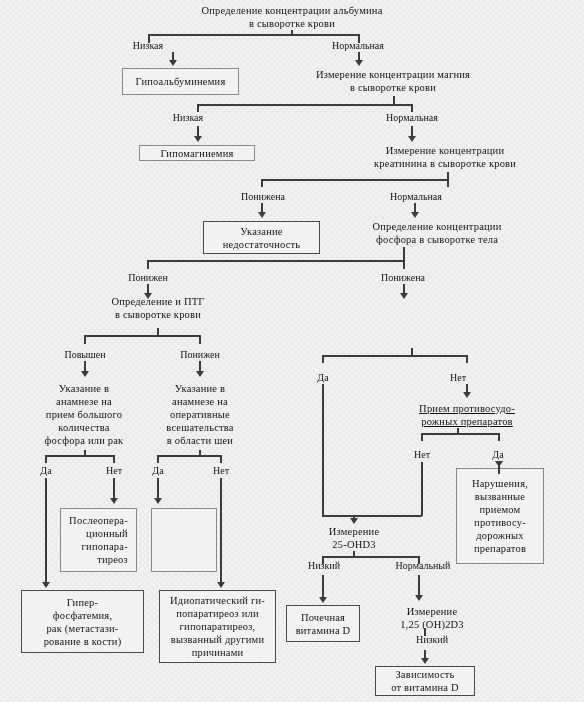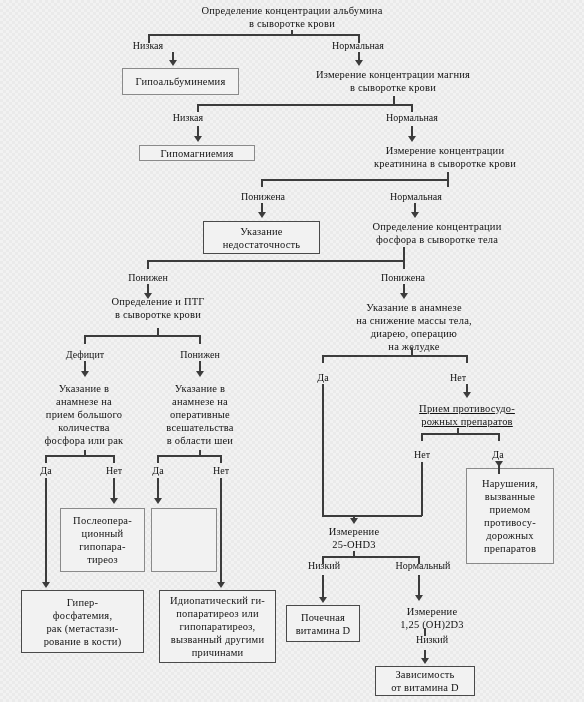--- a/index.html
+++ b/index.html
@@ -89,47 +89,43 @@
 прием большого
 количества
 фосфора или рак</div>
 
   <div class="node plain" style="left:154px;top:382px;width:92px;">Указание в
 анамнезе на
 оперативные
 всешательства
 в области шеи</div>
 
-  <div class="node boxed" style="left:60px;top:508px;width:85px;height:64px;">Послеопера-
+  <div class="node boxed" style="left:60px;top:508px;width:77px;height:64px;text-align:right;">Послеопера-
 ционный
 гипопара-
 тиреоз</div>
 
   <div class="node boxed" style="left:151px;top:508px;width:66px;height:64px;"></div>
 
   <div class="node boxed dark" style="left:21px;top:590px;width:123px;height:63px;">Гипер-
 фосфатемия,
 рак (метастази-
 рование в кости)</div>
 
   <div class="node boxed dark" style="left:159px;top:590px;width:117px;height:73px;">Идиопатический ги-
 попаратиреоз или
 гипопаратиреоз,
 вызванный другими
 причинами</div>
 
-  <div class="node plain" style="left:328px;top:301px;width:172px;">Указание в анамнезе
-на снижение массы тела,
-диарею, операцию
-на желудке</div>
 
   <div class="node plain" style="left:404px;top:402px;width:126px;text-decoration:underline;">Прием противосудо-
 рожных препаратов</div>
 
-  <div class="node boxed" style="left:456px;top:468px;width:88px;height:96px;margin-left:10px;">Нарушения,
+  <div class="node boxed" style="left:456px;top:468px;width:88px;height:96px;">Нарушения,
 вызванные
 приемом
 противосу-
 дорожных
 препаратов</div>
 
   <div class="node plain" style="left:304px;top:525px;width:100px;">Измерение
 25-OHD3</div>
 
   <div class="node boxed dark" style="left:286px;top:605px;width:74px;height:37px;">Почечная
@@ -146,21 +142,21 @@
 
   <div class="label" style="left:158px;top:112px;width:60px;">Низкая</div>
   <div class="label" style="left:374px;top:112px;width:76px;">Нормальная</div>
 
   <div class="label" style="left:232px;top:191px;width:62px;">Понижена</div>
   <div class="label" style="left:378px;top:191px;width:76px;">Нормальная</div>
 
   <div class="label" style="left:113px;top:272px;width:70px;">Понижен</div>
   <div class="label" style="left:370px;top:272px;width:66px;">Понижена</div>
 
-  <div class="label" style="left:53px;top:349px;width:64px;">Дефицит</div>
+  <div class="label" style="left:53px;top:349px;width:64px;">Повышен</div>
   <div class="label" style="left:169px;top:349px;width:62px;">Понижен</div>
 
   <div class="label" style="left:33px;top:465px;width:26px;">Да</div>
   <div class="label" style="left:101px;top:465px;width:26px;">Нет</div>
   <div class="label" style="left:145px;top:465px;width:26px;">Да</div>
   <div class="label" style="left:208px;top:465px;width:26px;">Нет</div>
 
   <div class="label" style="left:310px;top:372px;width:26px;">Да</div>
   <div class="label" style="left:444px;top:372px;width:28px;">Нет</div>
 

